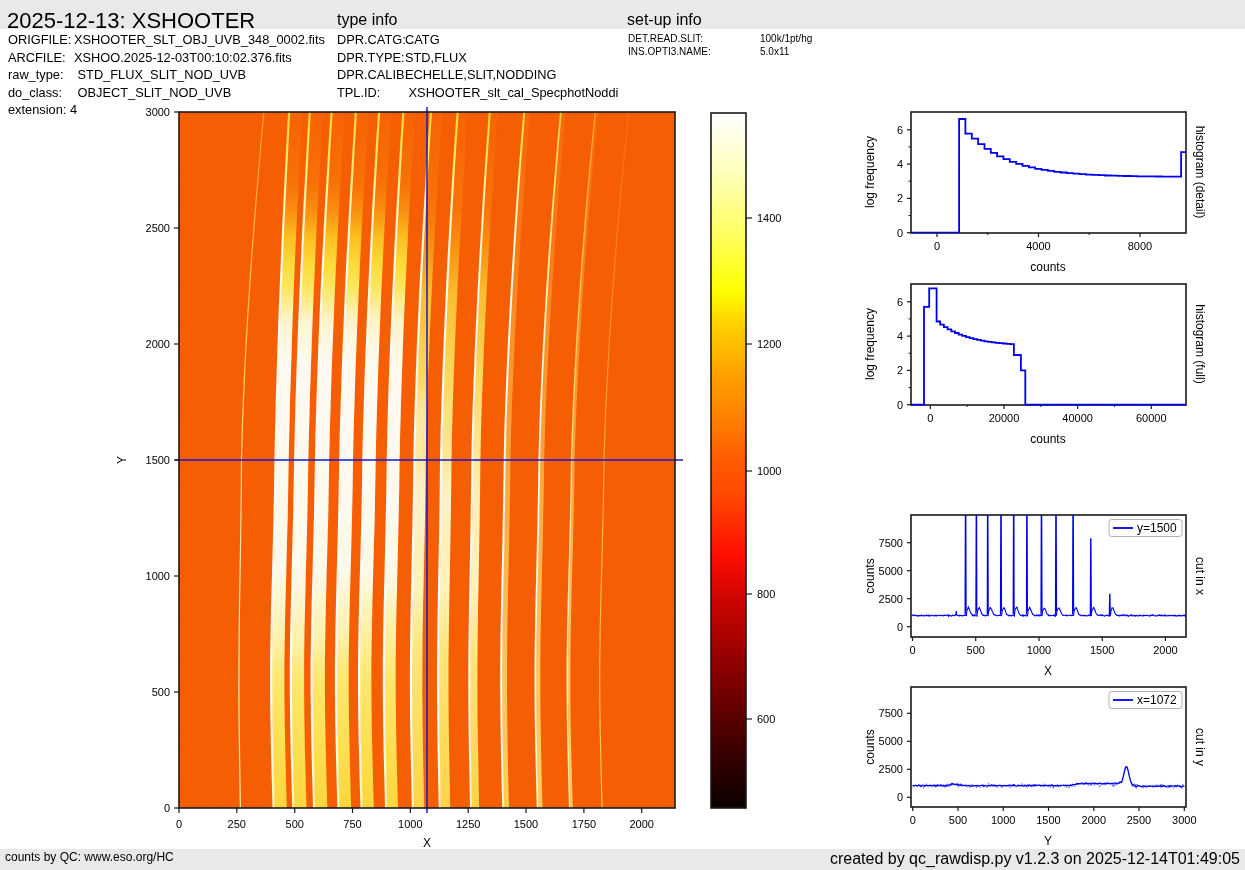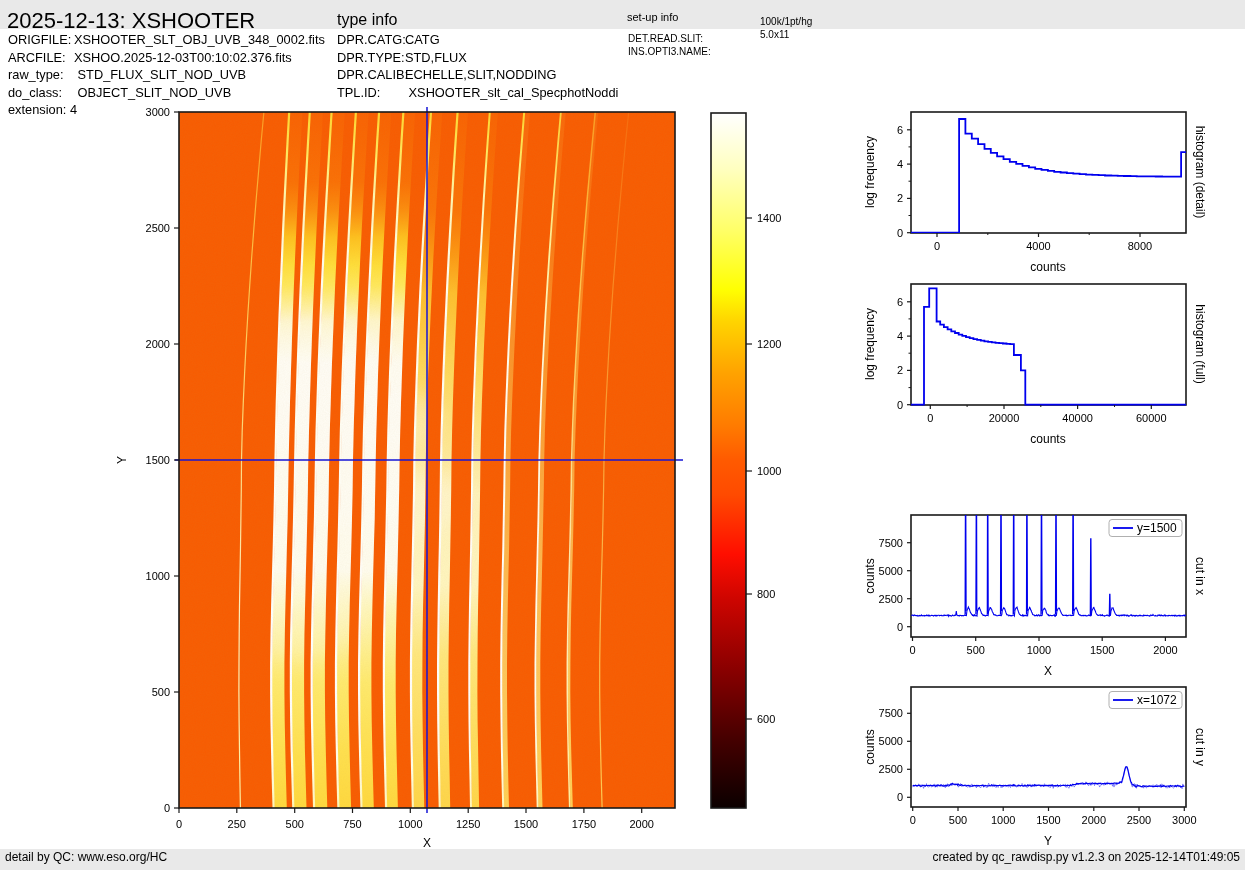--- a/index.html
+++ b/index.html
@@ -4,44 +4,44 @@
 body{font-family:"Liberation Sans",sans-serif;color:#000;position:relative}
 .bar{position:absolute;left:0;width:1245px;background:#e9e9e9}
 .abs{position:absolute;white-space:pre}
 .meta{font-size:12.8px;line-height:17.5px}
 .meta3{font-size:10px;line-height:12.5px}
 </style></head><body>
 <div class="bar" style="top:0;height:29px"></div>
 <div class="bar" style="top:849px;height:21px"></div>
 <div class="abs" style="left:7px;top:8px;font-size:22px">2025-12-13: XSHOOTER</div>
 <div class="abs" style="left:337px;top:11px;font-size:16px">type info</div>
-<div class="abs" style="left:627px;top:11px;font-size:11px">set-up info</div>
+<div class="abs" style="left:627px;top:11px;font-size:16px">set-up info</div>
 <div class="abs meta" style="left:8px;top:31px">ORIGFILE:
 ARCFILE:
 raw_type:
 do_class:
 extension: 4</div>
 <div class="abs meta" style="left:74px;top:31px">XSHOOTER_SLT_OBJ_UVB_348_0002.fits
 XSHOO.2025-12-03T00:10:02.376.fits
  STD_FLUX_SLIT_NOD_UVB
  OBJECT_SLIT_NOD_UVB</div>
 <div class="abs meta" style="left:337px;top:31px">DPR.CATG:
 DPR.TYPE:
 DPR.CALIB:
 TPL.ID:</div>
 <div class="abs meta" style="left:405px;top:31px">CATG
 STD,FLUX
 ECHELLE,SLIT,NODDING
  XSHOOTER_slt_cal_SpecphotNoddi</div>
 <div class="abs meta3" style="left:628px;top:33px">DET.READ.SLIT:
 INS.OPTI3.NAME:</div>
-<div class="abs meta3" style="left:760px;top:16px">100k/1pt/hg
+<div class="abs meta3" style="left:760px;top:33px">100k/1pt/hg
 5.0x11</div>
-<div class="abs" style="left:5px;top:850px;font-size:12px">detail by QC: www.eso.org/HC</div>
-<div class="abs" style="right:5px;top:850px;font-size:12px">created by qc_rawdisp.py v1.2.3 on 2025-12-14T01:49:05</div>
+<div class="abs" style="left:5px;top:850px;font-size:12px">counts by QC: www.eso.org/HC</div>
+<div class="abs" style="right:5px;top:850px;font-size:16px">created by qc_rawdisp.py v1.2.3 on 2025-12-14T01:49:05</div>
 <svg width="1245" height="870" viewBox="0 0 1245 870" xmlns="http://www.w3.org/2000/svg" font-family="Liberation Sans, sans-serif" style="position:absolute;left:0;top:0">
     <defs>
       <linearGradient id="hot" x1="0" y1="1" x2="0" y2="0">
         <stop offset="0.000" stop-color="#0b0000"></stop>
         <stop offset="0.100" stop-color="#460000"></stop>
         <stop offset="0.200" stop-color="#8a0000"></stop>
         <stop offset="0.300" stop-color="#cd0500"></stop>
         <stop offset="0.365" stop-color="#ff0e00"></stop>
         <stop offset="0.450" stop-color="#ff4a00"></stop>
         <stop offset="0.500" stop-color="#ff5a00"></stop>

